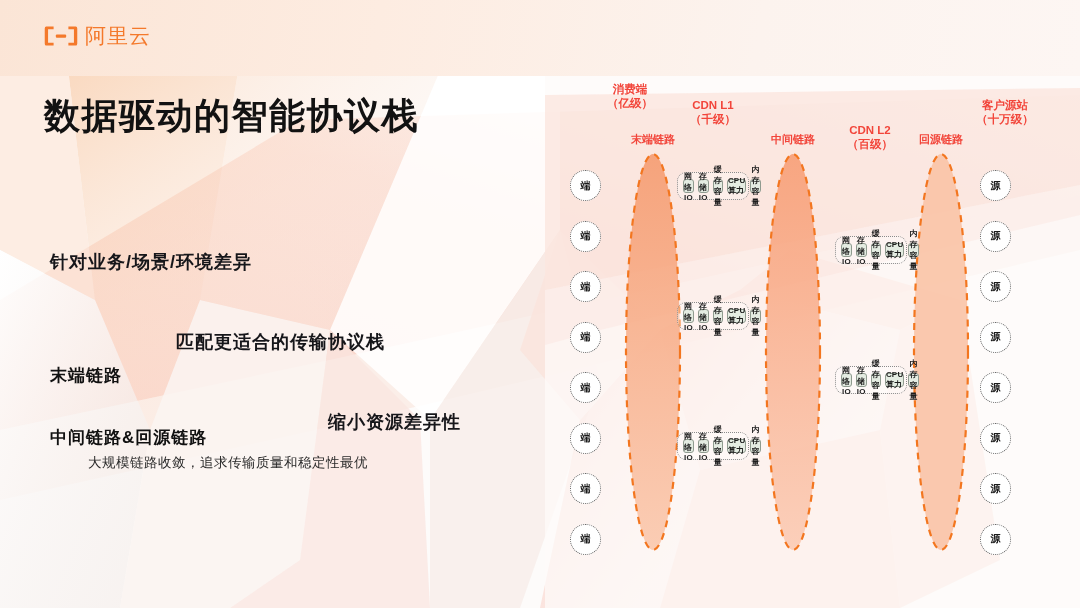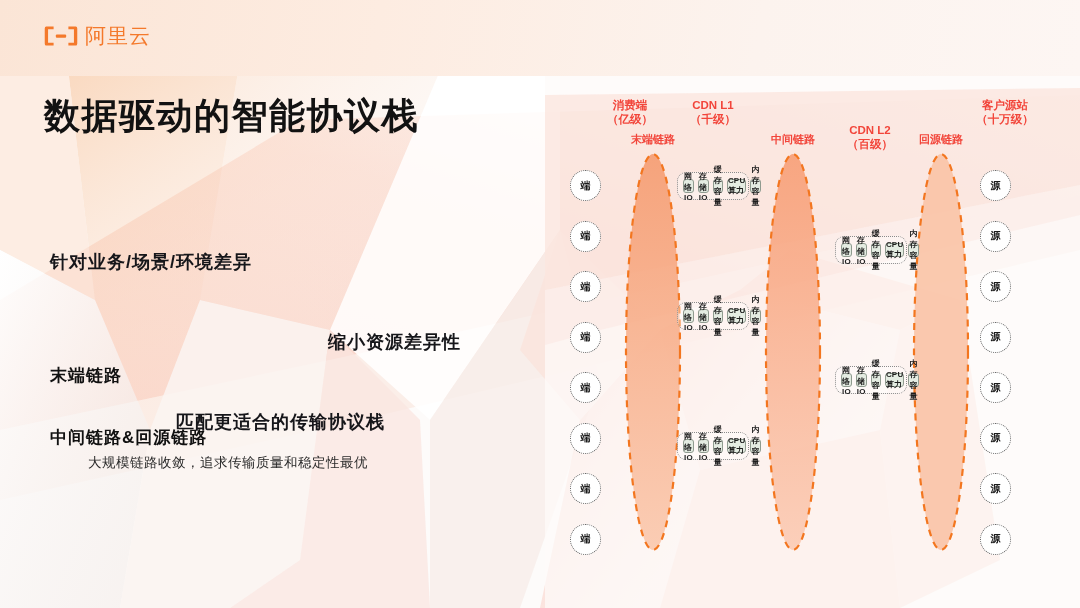--- a/index.html
+++ b/index.html
@@ -150,22 +150,22 @@
       <path d="M33 2 L43 2 Q45 2 45 5 L45 25 Q45 28 43 28 L33 28 L33 24 L40.5 24 L40.5 6 L33 6 Z" fill="#f4792b"></path>
       <rect x="16" y="13" width="14" height="4.4" rx="1.4" fill="#f4792b"></rect>
     </svg>
     <span class="logo-text">阿里云</span>
   </div>
 
   <div class="page-title">数据驱动的智能协议栈</div>
 
   <div class="lead">
     <div class="lead-line i1">针对业务/场景/环境差异</div>
+    <div class="lead-line i2">匹配更适合的传输协议栈</div>
     <div class="lead-line i3">缩小资源差异性</div>
-    <div class="lead-line i2">匹配更适合的传输协议栈</div>
   </div>
 
   <div class="sec s1">
     <div class="sec-title">末端链路</div>
   </div>
   <div class="sec s2">
     <div class="sec-title">中间链路&amp;回源链路</div>
     <div class="sec-desc">大规模链路收敛，追求传输质量和稳定性最优</div>
   </div>
 
@@ -188,21 +188,21 @@
           <stop offset="1" stop-color="#fbc6ad" stop-opacity="0.80"></stop>
         </linearGradient>
       </defs>
       <ellipse cx="31" cy="202" rx="27" ry="198" fill="url(#lensB)" stroke="#f3761f" stroke-width="2.2" stroke-dasharray="7 6"></ellipse>
     </svg>
 
     <svg class="lens" style="left:370px;top:150px;" width="62" height="404" viewBox="0 0 62 404">
       <ellipse cx="31" cy="202" rx="27" ry="198" fill="#fac3a6" fill-opacity="0.9" stroke="#f3761f" stroke-width="2.2" stroke-dasharray="7 6"></ellipse>
     </svg>
 
-    <div class="col-head" style="left:50px;top:98px;width:80px;text-align:center;">
+    <div class="col-head" style="left:50px;top:82px;width:80px;text-align:center;">
       <div>消费端</div>
       <div>（亿级）</div>
     </div>
     <div class="col-head" style="left:133px;top:98px;width:80px;">
       <div>CDN L1</div>
       <div>（千级）</div>
     </div>
     <div class="col-head" style="left:290px;top:98px;width:80px;margin-top:25px;">
       <div>CDN L2</div>
       <div>（百级）</div>

